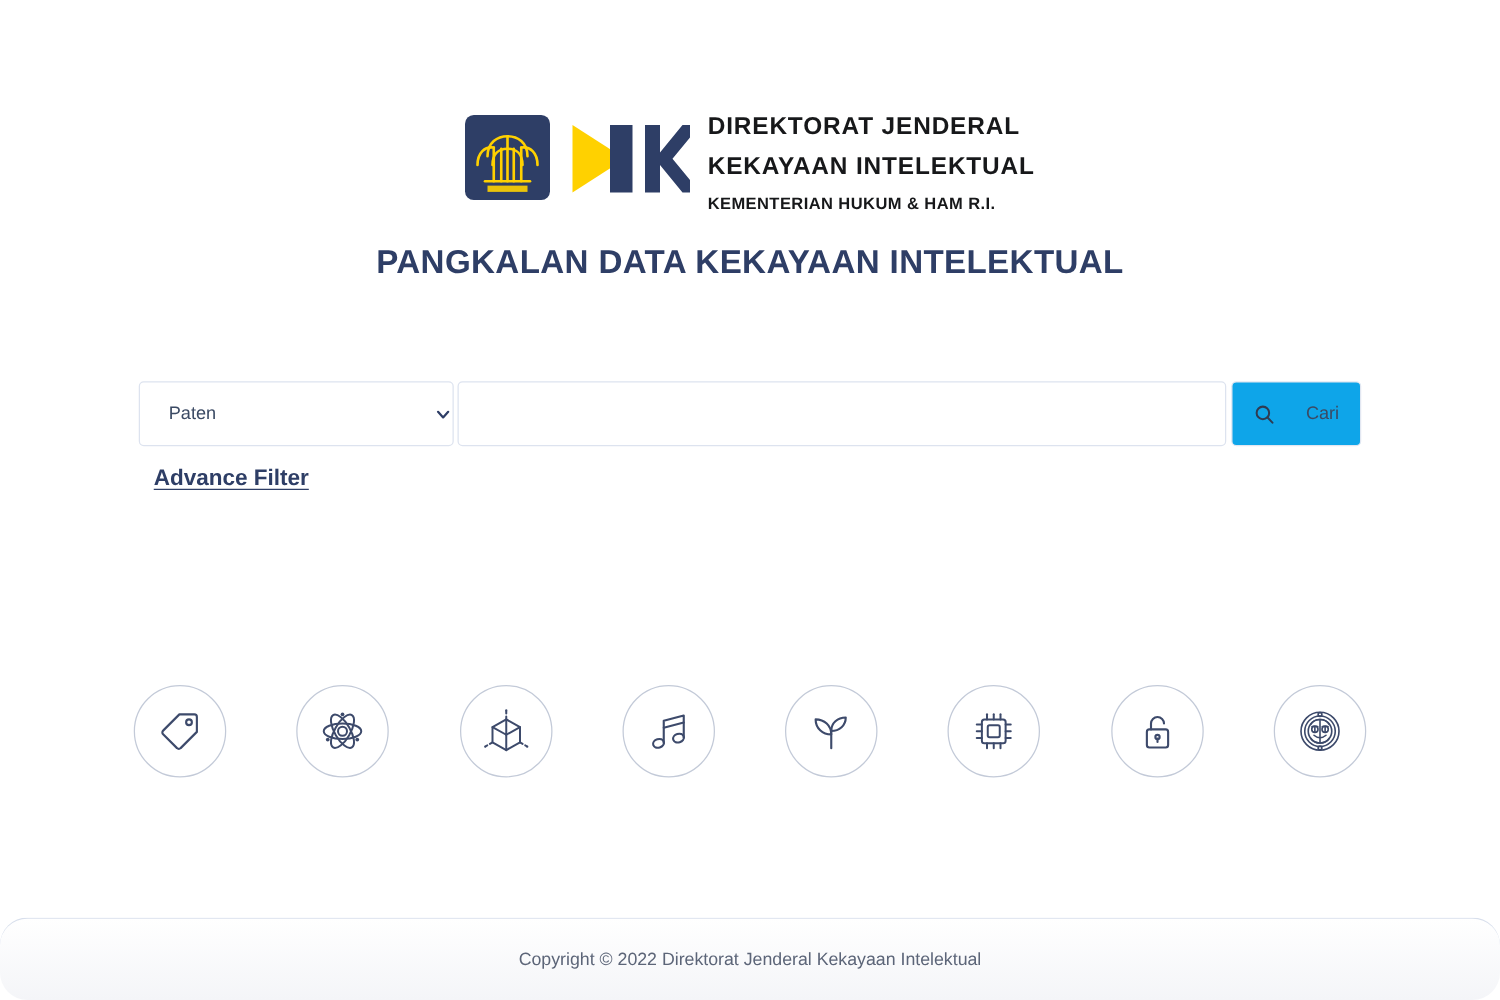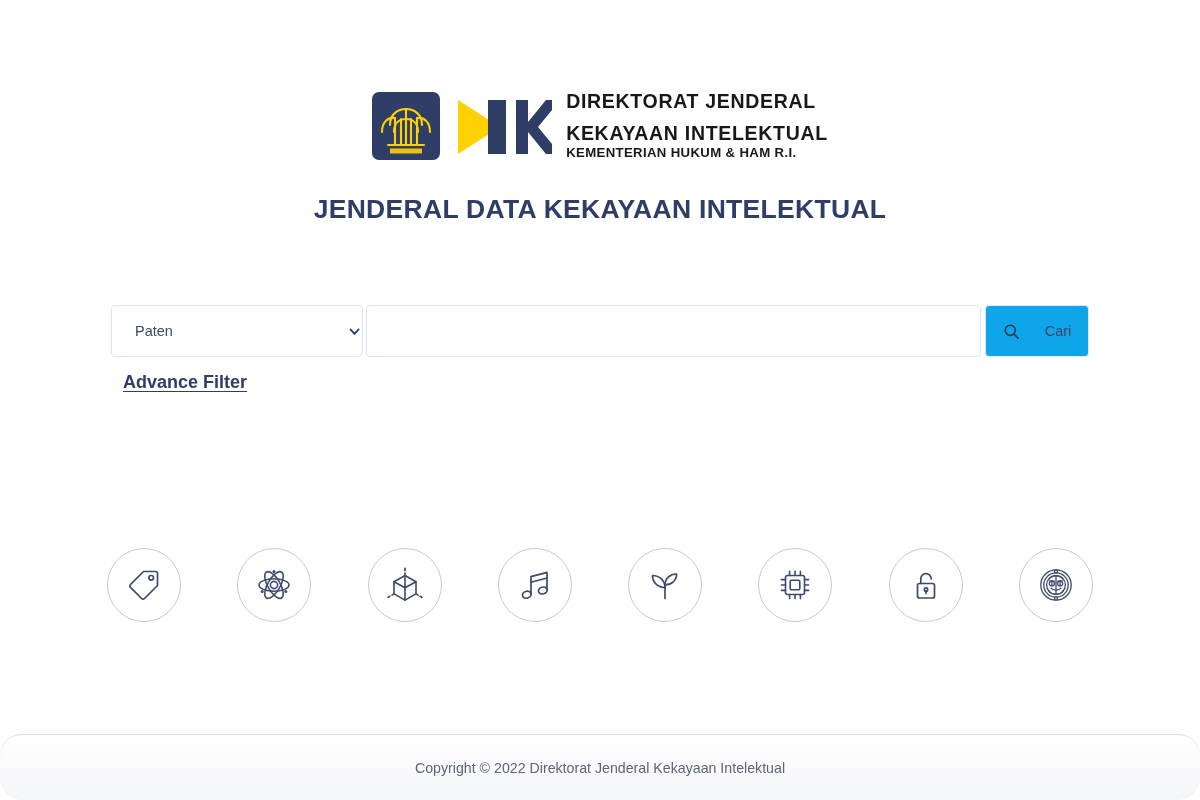--- a/index.html
+++ b/index.html
@@ -70,21 +70,21 @@
     letter-spacing: 0.7px;
     display: block;
     white-space: nowrap;
   }
   .logo-words .l2 { margin-top: 12px; }
   .logo-words .l3 {
     font-size: 13.2px;
     font-weight: bold;
     letter-spacing: 0.35px;
     display: block;
-    margin-top: 3px;
+    margin-top: 13px;
     white-space: nowrap;
   }
 
   
   .page-title {
     position: absolute;
     left: 0;
     right: 0;
     top: 194px;
     text-align: center;
@@ -265,21 +265,21 @@
         <path d="M62 8 L62 62 L74 62 L74 40 L92 62 L98 62 L98 52 L84 35 L98 18 L98 8 L92 8 L74 30 L74 8 Z" fill="#2e3e66"></path>
       </svg>
 
       <div class="logo-words">
         <span class="l1">DIREKTORAT JENDERAL</span>
         <span class="l2">KEKAYAAN INTELEKTUAL</span>
         <span class="l3">KEMENTERIAN HUKUM &amp; HAM R.I.</span>
       </div>
     </div>
 
-    <h1 class="page-title">JENDERAL DATA KEKAYAAN INTELEKTUAL</h1>
+    <h1 class="page-title">PANGKALAN DATA KEKAYAAN INTELEKTUAL</h1>
 
     <div class="search-wrap">
       <div class="search-row">
 
         <div class="search-select">
           <span>Paten</span>
           <svg class="chev" viewBox="0 0 16 16" fill="none" stroke="currentColor" stroke-width="2.2" stroke-linecap="round" stroke-linejoin="round">
             <polyline points="3,5.5 8,11 13,5.5"></polyline>
           </svg>
         </div>

